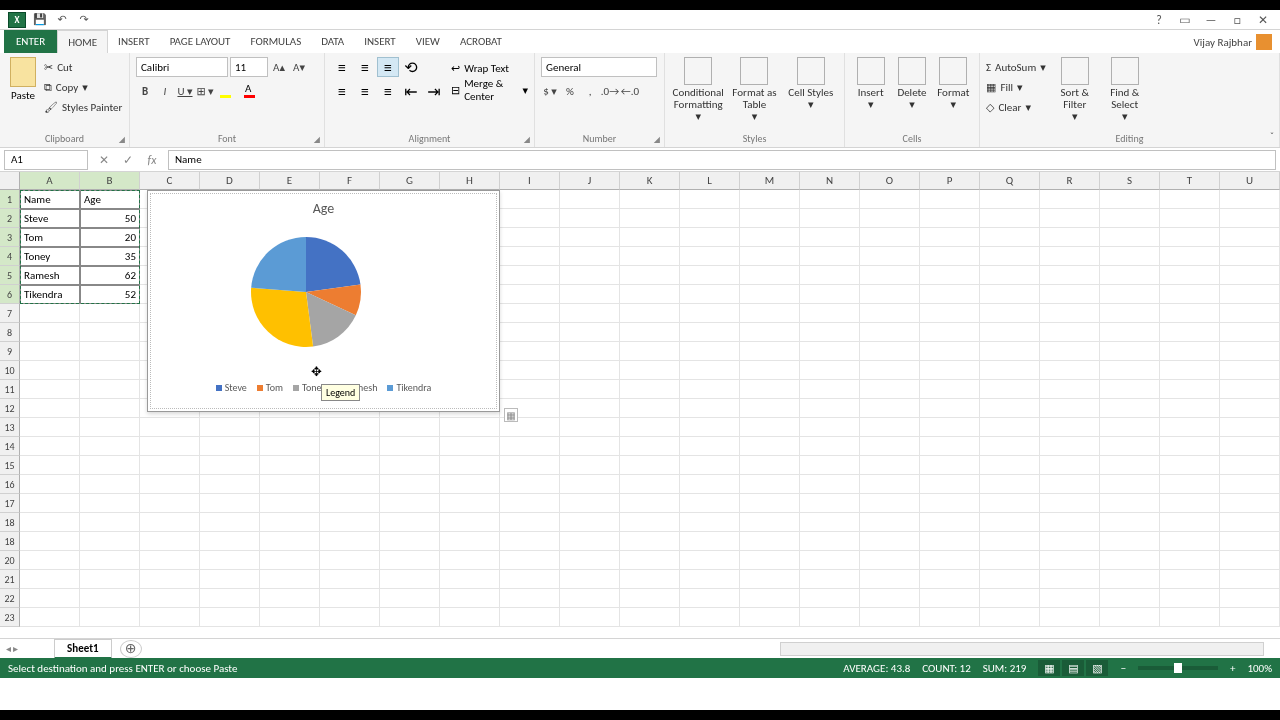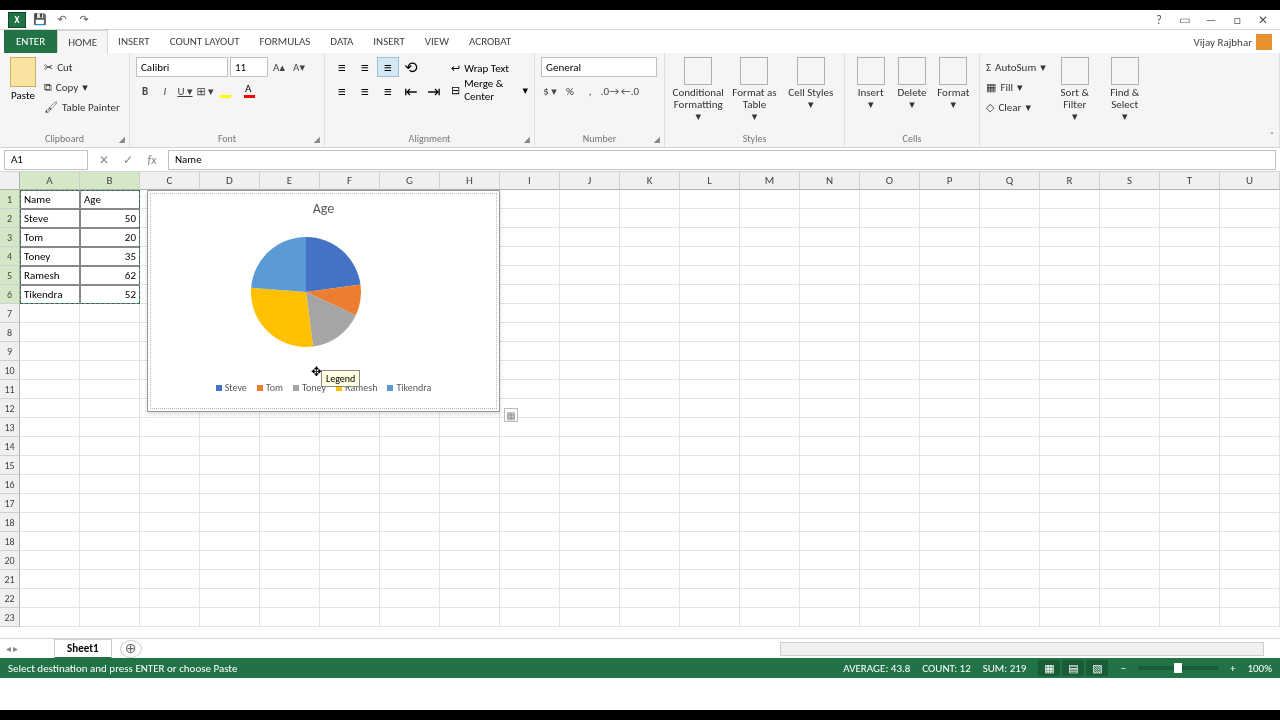--- a/index.html
+++ b/index.html
@@ -103,21 +103,21 @@
       <div class="win-btn">—</div>
       <div class="win-btn">□</div>
       <div class="win-btn">✕</div>
     </div>
   </div>
 
   <div class="ribbon-tabs">
     <div class="file-tab">ENTER</div>
     <div class="rtab active">HOME</div>
     <div class="rtab">INSERT</div>
-    <div class="rtab">COUNT LAYOUT</div>
+    <div class="rtab">PAGE LAYOUT</div>
     <div class="rtab">FORMULAS</div>
     <div class="rtab">DATA</div>
     <div class="rtab">INSERT</div>
     <div class="rtab">VIEW</div>
     <div class="rtab">ACROBAT</div>
   </div>
   <div class="user">
       <span>Vijay Rajbhar</span>
       <div style="width:16px;height:16px;background:#e89030"></div>
     </div>
@@ -131,21 +131,21 @@
           <span style="font-size:11px">Paste</span>
         </div>
         <div>
           <div class="mini-row">
               <span>✂</span>
               <span>Cut</span>
             </div>
           <div class="mini-row"><span>⧉</span><span>Copy</span> ▾</div>
           <div class="mini-row">
               <span>🖌</span>
-              <span>Table Painter</span>
+              <span>Styles Painter</span>
             </div>
         </div>
       </div>
       <div class="rgroup-label">Clipboard</div>
       <div class="rgroup-dlg">◢</div>
     </div>
 
     <div class="rgroup font-group">
       <div class="font-top">
         <div class="font-sel">
@@ -239,20 +239,21 @@
     <div class="rgroup edit-group">
       <div style="display:flex;gap:8px">
         <div>
           <div class="mini-row"><span>Σ</span><span>AutoSum</span> ▾</div>
           <div class="mini-row"><span>▦</span><span>Fill</span> ▾</div>
           <div class="mini-row"><span>◇</span><span>Clear</span> ▾</div>
         </div>
         <div class="big-btn" style="width:42px"><div class="big-ico"></div><span>Sort &amp; Filter</span>▾</div>
         <div class="big-btn" style="width:42px"><div class="big-ico"></div><span>Find &amp; Select</span>▾</div>
       </div>
+      <div class="rgroup-label">Editing</div>
     </div>
     <div class="collapse">ˇ</div>
   </div>
 
   <div class="formula-bar">
     <div class="namebox">
         <span>A1</span>
       </div>
     <div class="fb-btn">✕</div>
     <div class="fb-btn">✓</div>
@@ -842,21 +843,21 @@
             <div class="leg-item">
               <div class="leg-sw" style="background: rgb(255, 192, 0);"></div>
               <span>Ramesh</span>
             </div>
             <div class="leg-item">
               <div class="leg-sw" style="background: rgb(91, 155, 213);"></div>
               <span>Tikendra</span>
             </div>
           </div>
         <div class="cursor-move" style="left:160px;top:170px">✥</div>
-        <div class="tooltip" style="left:170px;top:176px">Legend</div>
+        <div class="tooltip" style="left:170px;top:190px">Legend</div>
       </div>
     </div>
     <div style="position:absolute;left:504px;top:236px;width:14px;height:14px;background:#fff;border:1px solid #bbb;font-size:10px;text-align:center;color:#888">▦</div>
 
   </div>
 
   <div class="sheet-tabs">
     <div style="display:flex;gap:2px;margin-left:6px;font-size:10px;color:#888">
       <span>◂</span>
       <span>▸</span>

